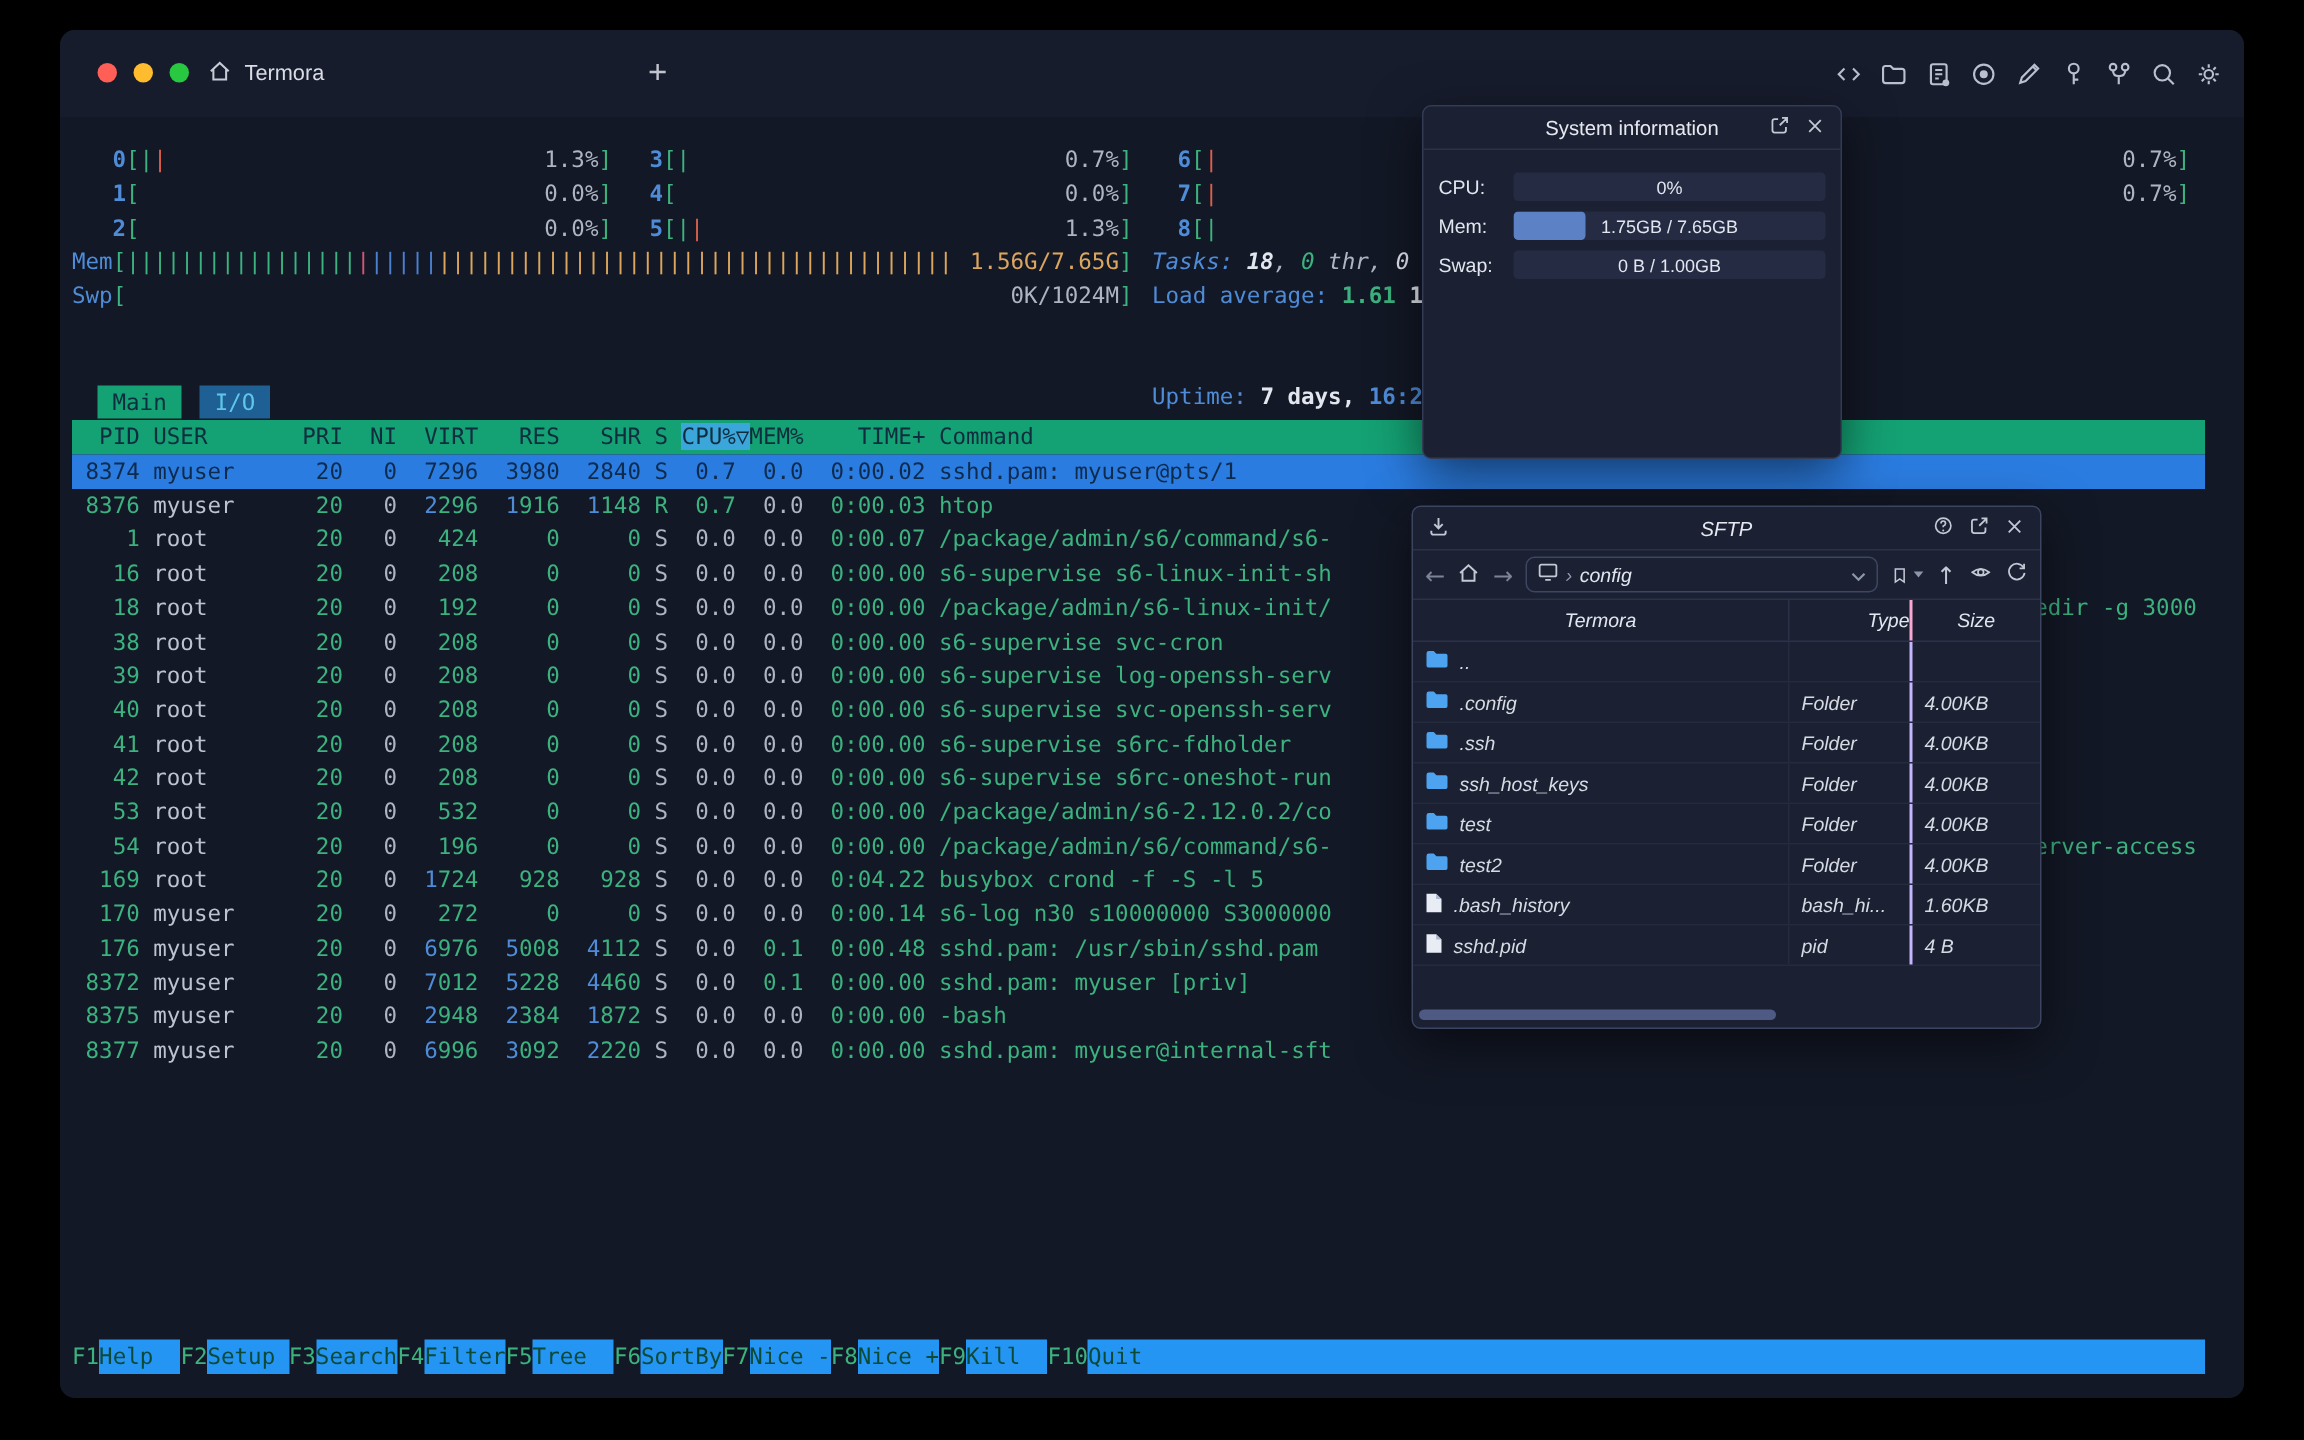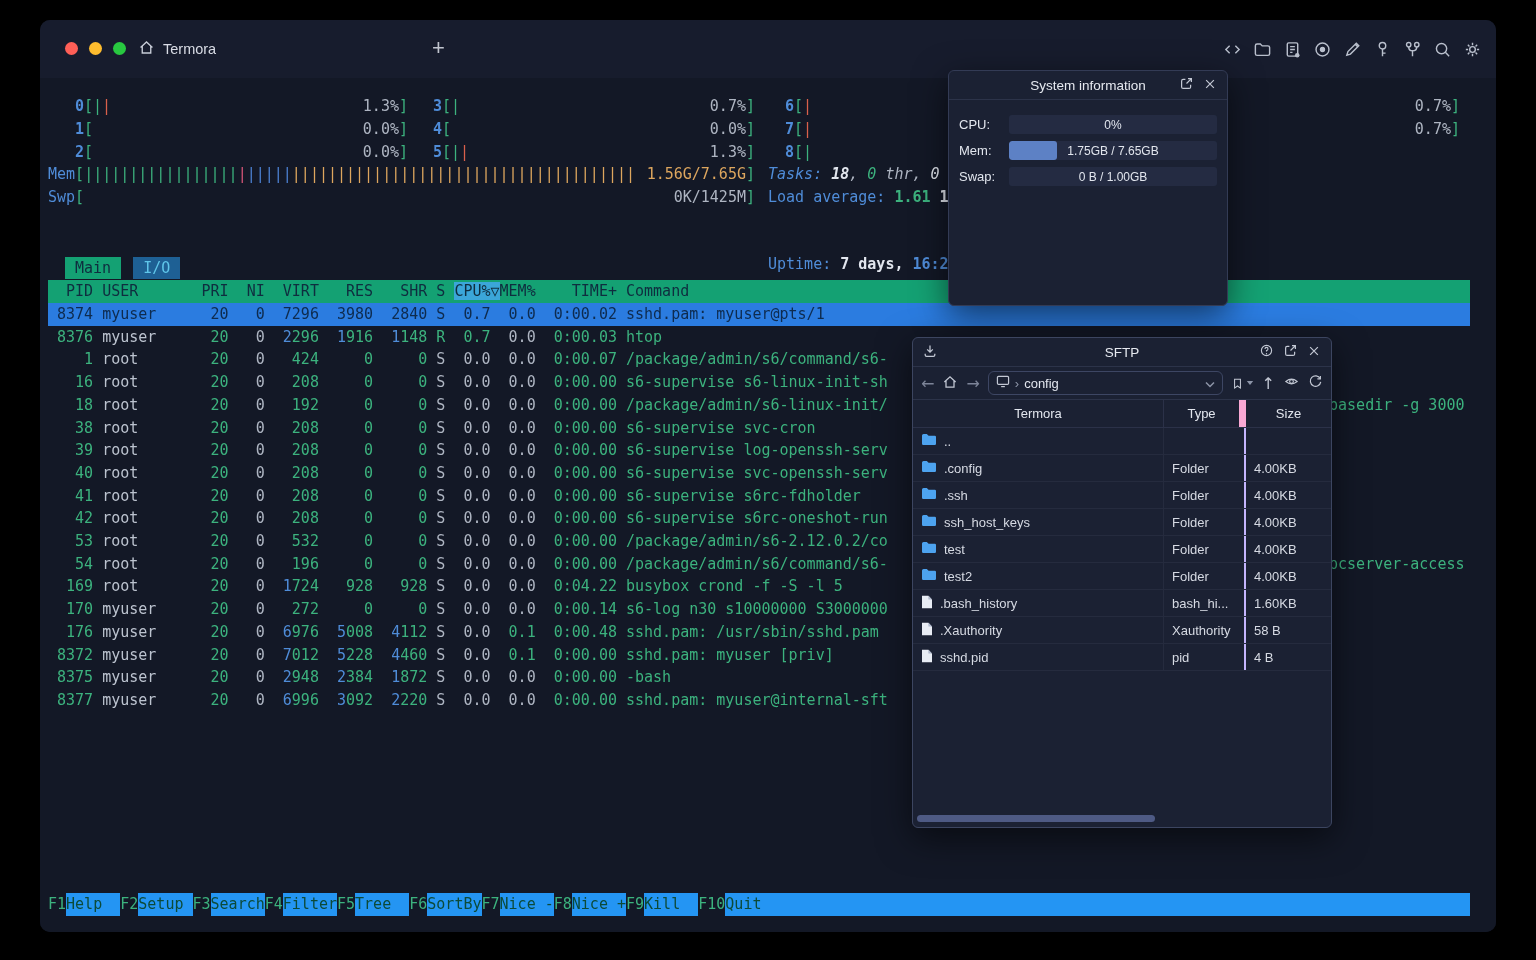--- a/index.html
+++ b/index.html
@@ -54,21 +54,21 @@
   .fs-hrow .c2,.fs-drow .c2{flex:1;display:flex;align-items:center;height:100%;}
   .fs-drow .c1,.fs-drow .c2{padding-left:8px;}
   
   .sftp-toolbar{height:33px;display:flex;align-items:center;gap:8px;padding:0 8px;border-bottom:1px solid #2c3349;}
   .crumb{flex:1;height:24px;border:1px solid #3d4663;border-radius:6px;display:flex;align-items:center;
     gap:5px;padding:0 7px;color:#e2e6ee;}
   .crumb .sep{color:#8d95a8;}
   .arrow{color:#7d8498;font-size:16px;font-family:"DejaVu Sans",sans-serif;}
   .sftp-grid-head{display:flex;height:28px;border-bottom:1px solid #2b3148;align-items:center;color:#e2e6ee;}
   .sftp-grid-head .h1{width:251px;text-align:center;border-right:1px solid #2b3148;height:100%;line-height:28px;}
-  .sftp-grid-head .h2{width:82px;text-align:center;border-right:7px solid #f9a8d4;height:100%;line-height:28px;}
+  .sftp-grid-head .h2{width:82px;text-align:right;border-right:2px solid #f9a8d4;height:100%;line-height:28px;}
   .sftp-grid-head .h3{flex:1;text-align:center;height:100%;line-height:28px;}
   .sftp-row{display:flex;height:27px;border-bottom:1px solid #252b3e;align-items:center;color:#d6dae3;}
   .sftp-row .c1{width:251px;display:flex;align-items:center;gap:7px;padding-left:8px;height:100%;
     border-right:1px solid #252b3e;}
   .sftp-row .c2{width:82px;padding-left:8px;height:100%;line-height:27px;border-right:2px solid #c4b5fd;
     overflow:hidden;white-space:nowrap;}
   .sftp-row .c3{flex:1;padding-left:8px;height:100%;line-height:27px;}
   .hscroll{position:absolute;left:4px;bottom:5px;width:238px;height:7px;border-radius:4px;background:#4e5a84;}
 </style>
 </head>
@@ -152,21 +152,21 @@
         <div class="tline meter" style="left: 35px; top: 40px; width: 333px;"><span style="color:#4f8cd8;font-weight:700;">1</span><span style="color:#3cb27e;">[</span><span class="bars"></span><span style=""><span style="color:#aeb5c2;">0.0%</span><span style="color:#3cb27e;">]</span></span></div>
         <div class="tline meter" style="left: 35px; top: 63px; width: 333px;"><span style="color:#4f8cd8;font-weight:700;">2</span><span style="color:#3cb27e;">[</span><span class="bars"></span><span style=""><span style="color:#aeb5c2;">0.0%</span><span style="color:#3cb27e;">]</span></span></div>
         <div class="tline meter" style="left: 393px; top: 17px; width: 322px;"><span style="color:#4f8cd8;font-weight:700;">3</span><span style="color:#3cb27e;">[</span><span class="bars"><span style="color:#3cb27e;">|</span></span><span style=""><span style="color:#aeb5c2;">0.7%</span><span style="color:#3cb27e;">]</span></span></div>
         <div class="tline meter" style="left: 393px; top: 40px; width: 322px;"><span style="color:#4f8cd8;font-weight:700;">4</span><span style="color:#3cb27e;">[</span><span class="bars"></span><span style=""><span style="color:#aeb5c2;">0.0%</span><span style="color:#3cb27e;">]</span></span></div>
         <div class="tline meter" style="left: 393px; top: 63px; width: 322px;"><span style="color:#4f8cd8;font-weight:700;">5</span><span style="color:#3cb27e;">[</span><span class="bars"><span style="color:#3cb27e;">|</span><span style="color:#d9604b;">|</span></span><span style=""><span style="color:#aeb5c2;">1.3%</span><span style="color:#3cb27e;">]</span></span></div>
         <div class="tline meter" style="left: 745px; top: 17px; width: 675px;"><span style="color:#4f8cd8;font-weight:700;">6</span><span style="color:#3cb27e;">[</span><span class="bars"><span style="color:#d9604b;">|</span></span><span style=""><span style="color:#aeb5c2;">0.7%</span><span style="color:#3cb27e;">]</span></span></div>
         <div class="tline meter" style="left: 745px; top: 40px; width: 675px;"><span style="color:#4f8cd8;font-weight:700;">7</span><span style="color:#3cb27e;">[</span><span class="bars"><span style="color:#d9604b;">|</span></span><span style=""><span style="color:#aeb5c2;">0.7%</span><span style="color:#3cb27e;">]</span></span></div>
         <div class="tline meter" style="left: 745px; top: 63px; width: 675px;"><span style="color:#4f8cd8;font-weight:700;">8</span><span style="color:#3cb27e;">[</span><span class="bars"><span style="color:#3cb27e;">|</span></span><span style="visibility:hidden;"><span style="color:#aeb5c2;">0.0%</span><span style="color:#3cb27e;">]</span></span></div>
       </div>
     <div class="tline meter" id="mem-meter" style="left:8px;top:85px;width:707px;"><span style="color:#4f8cd8;">Mem</span><span style="color:#3cb27e;">[</span><span class="bars"><span style="color:#3cb27e;">|||||||||||||||||</span><span style="color:#d45577;">|</span><span style="color:#4b80d1;">|||||</span><span style="color:#dda65e;">||||||||||||||||||||||||||||||||||||||</span></span><span style="color:#dda65e;">1.56G/7.65G</span><span style="color:#3cb27e;">]</span></div>
-    <div class="tline meter" id="swp-meter" style="left:8px;top:108px;width:707px;"><span style="color:#4f8cd8;">Swp</span><span style="color:#3cb27e;">[</span><span class="bars"></span><span style="color:#aeb5c2;">0K/1425M</span><span style="color:#3cb27e;">]</span></div>
+    <div class="tline meter" id="swp-meter" style="left:8px;top:108px;width:707px;"><span style="color:#4f8cd8;">Swp</span><span style="color:#3cb27e;">[</span><span class="bars"></span><span style="color:#aeb5c2;">0K/1024M</span><span style="color:#3cb27e;">]</span></div>
     <div class="tline" id="tasks-line" style="left:728px;top:85px;font-style:italic;"><span style="color:#4f8cd8;">Tasks: </span><span style="color:#e2e6ee;font-weight:700;">18</span><span style="color:#aeb5c2;">, </span><span style="color:#3cb27e;">0</span><span style="color:#aeb5c2;"> thr, </span><span style="color:#e2e6ee;">0</span></div>
     <div class="tline" id="load-line" style="left:728px;top:108px;"><span style="color:#4f8cd8;">Load average: </span><span style="color:#3cb27e;font-weight:700;">1.61 </span><span style="color:#e2e6ee;font-weight:700;">1</span></div>
     <div class="tline" id="uptime-line" style="left:728px;top:131px;margin-top:44px;"><span style="color:#4f8cd8;">Uptime: </span><span style="color:#e2e6ee;font-weight:700;">7 days, </span><span style="color:#4f8cd8;font-weight:700;">16:2</span></div>
 
     <div class="htab">
       <div class="t" id="tab-main" style="background: rgb(20, 161, 115); color: rgb(15, 45, 63);">Main</div>
       <div class="t" id="tab-io" style="background: rgb(30, 96, 148); color: rgb(95, 198, 234);">I/O</div>
     </div>
 
     <div class="proc-head" id="proc-head" style="background: rgb(20, 161, 115);"><span style="color:#0f2d3f;">  PID</span><span style=""> </span><span style="color:#0f2d3f;">USER      </span><span style="color:#0f2d3f;"> PRI</span><span style="color:#0f2d3f;">  NI</span><span style="color:#0f2d3f;">  VIRT</span><span style="color:#0f2d3f;">   RES</span><span style="color:#0f2d3f;">   SHR</span><span style="color:#0f2d3f;"> S</span><span style=""> </span><span style="background:#3ba6d9;color:#0f2d3f;">CPU%▽</span><span style="color:#0f2d3f;">MEM%</span><span style="color:#0f2d3f;">    TIME+</span><span style="color:#0f2d3f;"> Command</span></div>
@@ -223,21 +223,21 @@
         <div class="sys-row">
           <span class="lbl">Swap:</span>
           <div class="bar">
             <div class="fill" style="width:0%;"></div>
             <div class="txt">0 B / 1.00GB</div>
           </div>
         </div>
     </div>
   </div>
 
-  <div class="panel" style="left:872px;top:317px;width:420px;height:491px;border-color:#3c4560;">
+  <div class="panel" style="left:901px;top:317px;width:420px;height:349px;border-color:#3c4560;font-style:italic;">
     <div class="panel-title">
       <span style="padding-left:9px;"><svg width="16" height="16" viewBox="0 0 20 20" fill="none" stroke="#c3c8d4" stroke-width="1.6">
             <path d="M10 3 v8 M6.5 8 L10 11.5 L13.5 8 M4 13.5 v1.5 q0 1.8 1.8 1.8 h8.4 q1.8 0 1.8-1.8 v-1.5"></path>
           </svg></span>
       <span class="ttl">SFTP</span>
       <span class="pt-icons">
         <span><svg width="15" height="15" viewBox="0 0 20 20" fill="none" stroke="#c3c8d4" stroke-width="1.5">
               <circle cx="10" cy="10" r="6.8"></circle>
               <path d="M8 8 q0-2.2 2-2.2 t2 2.2 q0 1.5-2 2.2 v1.2"></path>
               <circle cx="10" cy="14.3" r=".9" fill="#c3c8d4" stroke="none"></circle>
@@ -361,31 +361,20 @@
           </div>
           <div class="c2">bash_hi...</div>
           <div class="c3">1.60KB</div>
         </div>
         <div class="sftp-row">
           <div class="c1">
             <span><svg width="12" height="14" viewBox="0 0 12 14">
                 <path d="M1 .8 h6.4 L11 4.4 V13.2 H1 z" fill="#e8ecf4"></path>
                 <path d="M7.4 .8 L11 4.4 H7.4 z" fill="#aeb8cc"></path>
               </svg></span>
-            <span>.Xauthority</span>
-          </div>
-          <div class="c2">Xauthority</div>
-          <div class="c3">58 B</div>
-        </div>
-        <div class="sftp-row">
-          <div class="c1">
-            <span><svg width="12" height="14" viewBox="0 0 12 14">
-                <path d="M1 .8 h6.4 L11 4.4 V13.2 H1 z" fill="#e8ecf4"></path>
-                <path d="M7.4 .8 L11 4.4 H7.4 z" fill="#aeb8cc"></path>
-              </svg></span>
             <span>sshd.pid</span>
           </div>
           <div class="c2">pid</div>
           <div class="c3">4 B</div>
         </div>
       </div>
     <div class="hscroll"></div>
   </div>
 
 </div>

